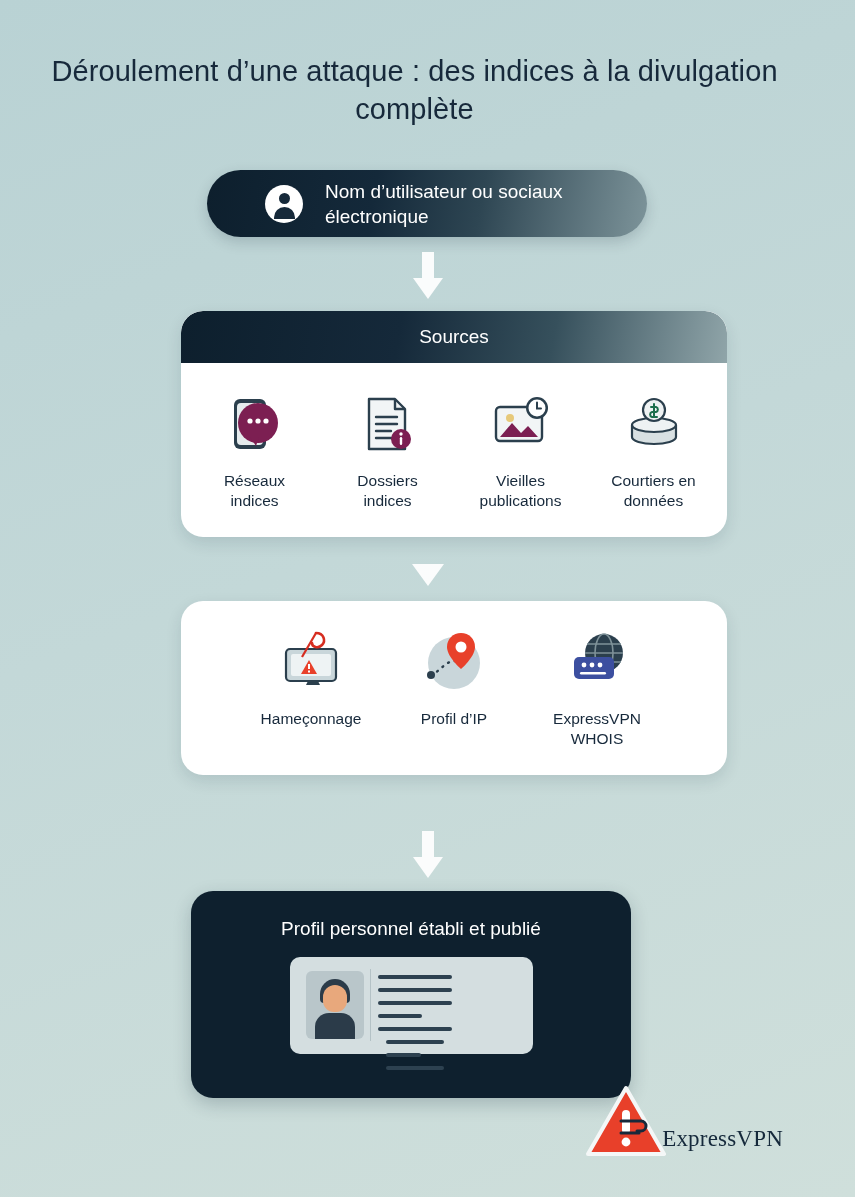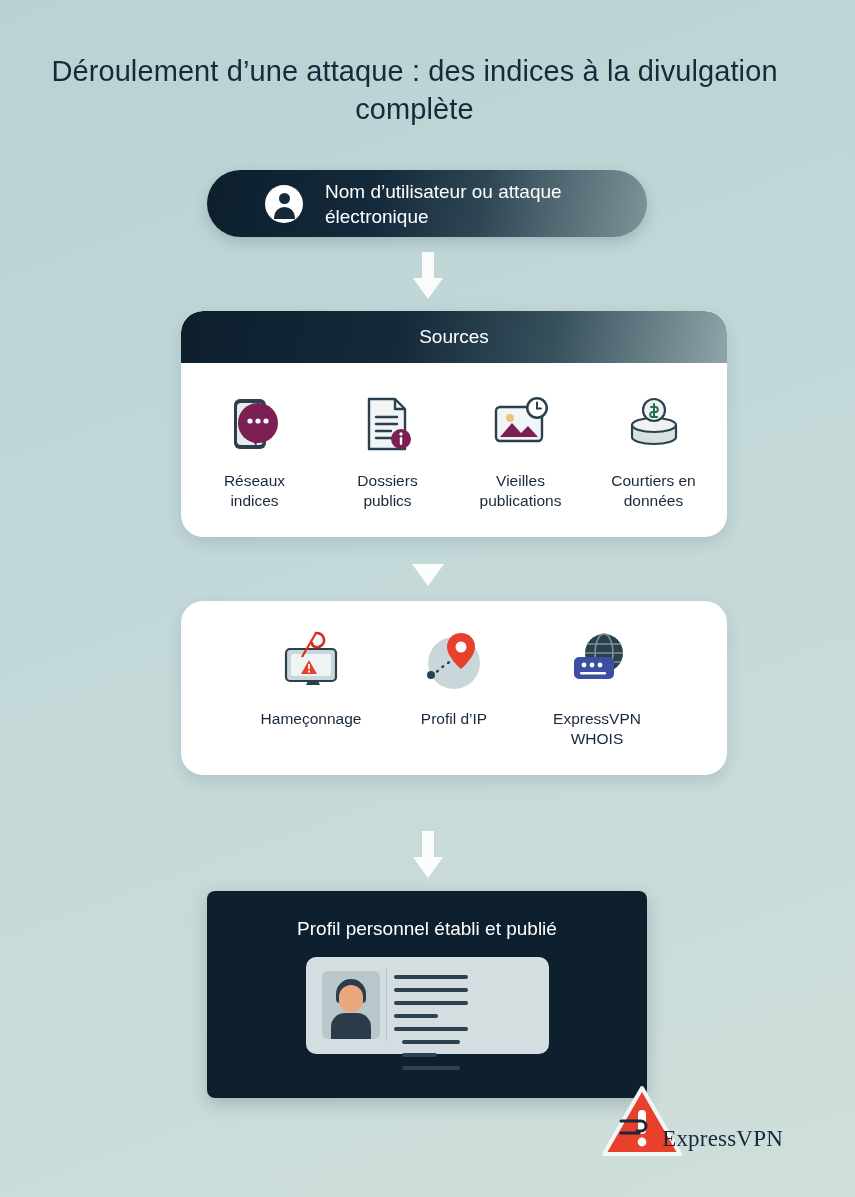--- a/index.html
+++ b/index.html
@@ -136,25 +136,25 @@
   }
   .item-label {
     font-size: 15.5px;
     line-height: 20px;
     color: #17293b;
   }
 
   
   .final {
     position: absolute;
-    left: 207px;
+    left: 191px;
     top: 891px;
     width: 440px;
     height: 207px;
-    border-radius: 8px;
+    border-radius: 22px;
     background: #0e202e;
     box-shadow: 0 6px 18px rgba(20, 40, 55, 0.22);
   }
   .final-title {
     text-align: center;
     color: #ffffff;
     font-size: 19px;
     padding-top: 27px;
   }
   .id-card {
@@ -258,21 +258,21 @@
 </style>
 </head>
 <body>
 
 <div class="page">
 
   <div class="title">Déroulement d’une attaque : des indices à la divulgation complète</div>
 
   <div class="pill">
     <div class="avatar"></div>
-    <div class="pill-text">Nom d’utilisateur ou attaque électronique</div>
+    <div class="pill-text">Nom d’utilisateur ou sociaux électronique</div>
   </div>
 
   <div class="arrow" style="top:252px;">
     <svg width="44" height="50" viewBox="0 0 44 50">
       <path d="M16 0 h12 v26 h9 L22 47 L7 26 h9 Z" fill="#ffffff" opacity="0.92"></path>
     </svg>
   </div>
 
   <div class="section" style="top:311px;">
     <div class="section-header">Sources</div>
@@ -302,21 +302,21 @@
               <line x1="19" y1="24" x2="40" y2="24"></line>
               <line x1="19" y1="31" x2="40" y2="31"></line>
               <line x1="19" y1="38" x2="34" y2="38"></line>
               <line x1="19" y1="45" x2="37" y2="45"></line>
             </g>
             <circle cx="44" cy="46" r="10" fill="#7c1f52"></circle>
             <circle cx="44" cy="41" r="1.7" fill="#ffffff"></circle>
             <rect x="42.8" y="44" width="2.4" height="8" rx="1.2" fill="#ffffff"></rect>
           </svg>
         </div>
-        <div class="item-label">Dossiers publics</div>
+        <div class="item-label">Dossiers indices</div>
       </div>
 
       <div class="item">
         <div class="icon-wrap">
           <svg width="62" height="62" viewBox="0 0 62 62">
             <rect x="6" y="14" width="46" height="34" rx="4" fill="#f2f5f6" stroke="#2b3f4d" stroke-width="2.4"></rect>
             <path d="M10 44 l12 -14 l9 10 l7 -7 l10 11 Z" fill="#7c1f52"></path>
             <circle cx="20" cy="25" r="4" fill="#e7c97a"></circle>
             <circle cx="47" cy="15" r="11" fill="#2b3f4d"></circle>
             <circle cx="47" cy="15" r="8.5" fill="#ffffff"></circle>

